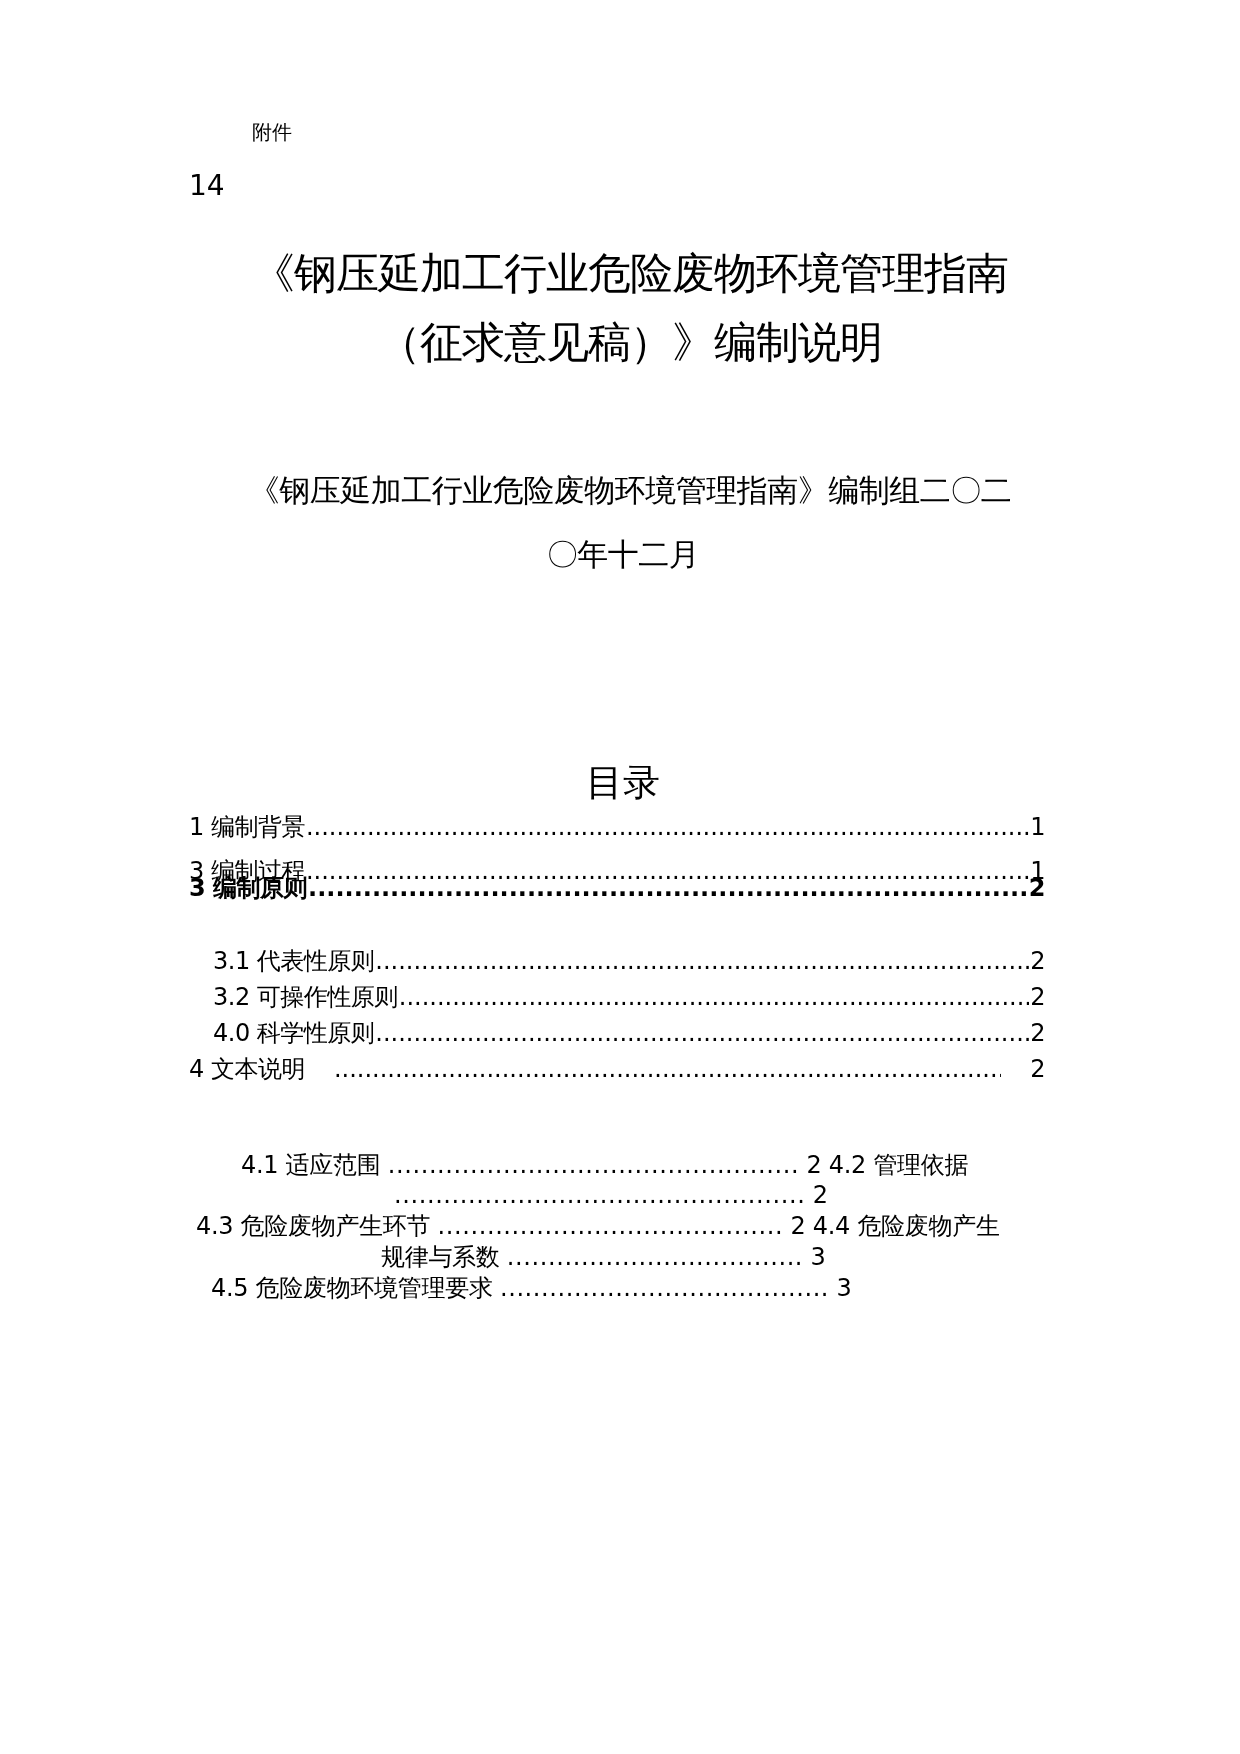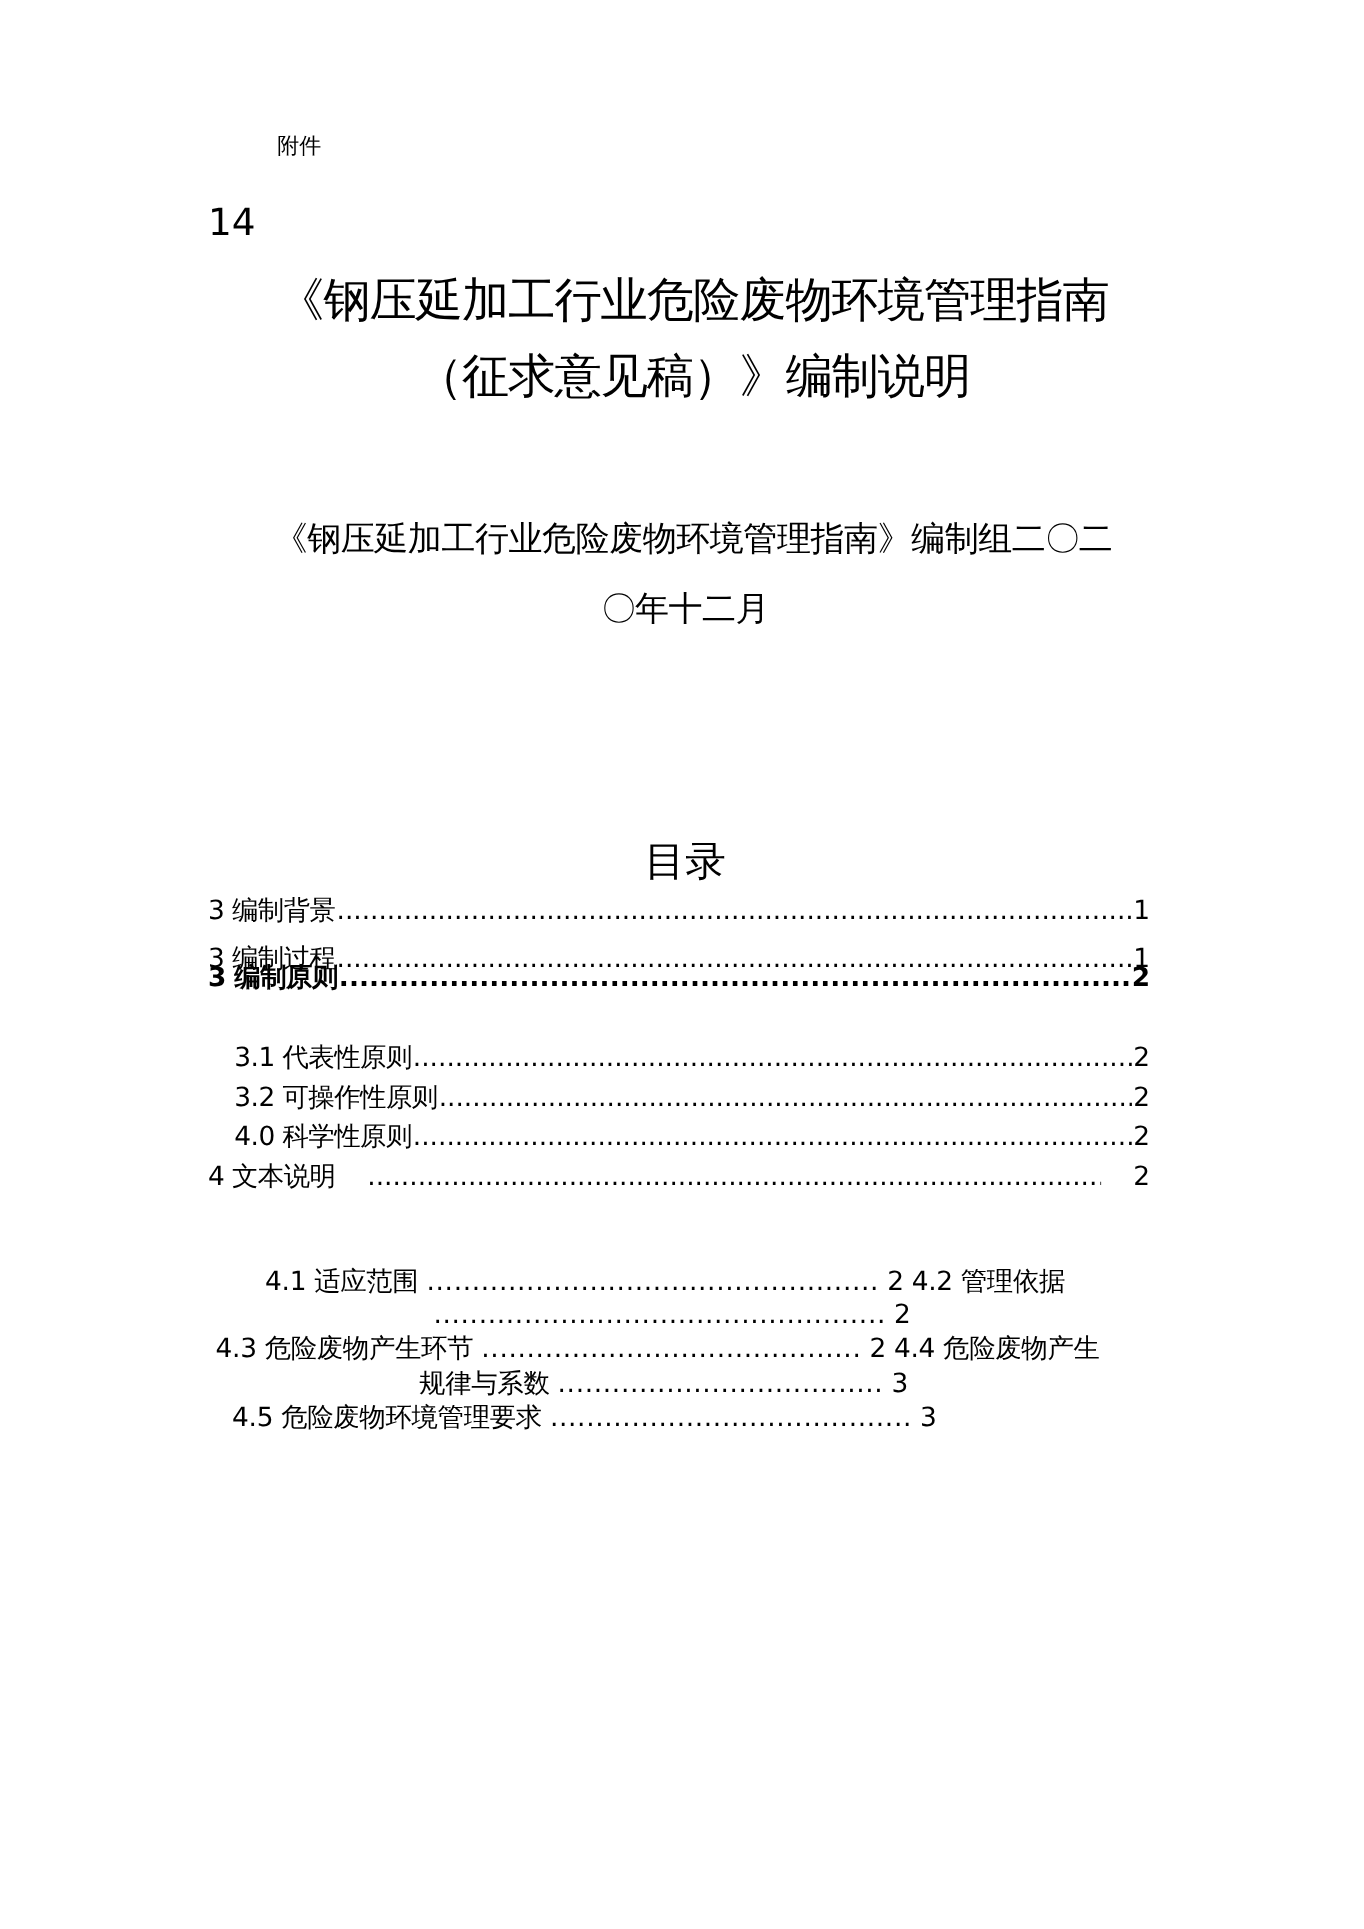--- a/index.html
+++ b/index.html
@@ -11,21 +11,21 @@
       width: 1240px;
       height: 1754px;
       position: relative;
       overflow: hidden;
       font-family: "DejaVu Sans", "Liberation Sans", sans-serif;
       color: #000000;
     }
     .abs { position: absolute; white-space: nowrap; }
 
     .attachment-label { left: 252px; top: 112px; font-size: 20px; line-height: 40px; }
-    .attachment-number { left: 189px; top: 183px; font-size: 34px; line-height: 40px; }
+    .attachment-number { left: 189px; top: 166px; font-size: 28px; line-height: 40px; }
 
     .title-line { left: 0; width: 1240px; text-align: center; font-size: 43px; line-height: 60px; letter-spacing: -1px; }
     .title-line-1 { top: 243px; left: 10px; }
     .title-line-2 { top: 312px; left: 10px; }
 
     .org-line { left: 0; width: 1240px; text-align: center; font-size: 31px; line-height: 44px; letter-spacing: -0.5px; }
     .org-line-1 { top: 468px; left: 10px; }
     .org-line-2 { top: 532px; left: 3px; }
 
     .toc-heading { left: 0; width: 1240px; text-align: center; font-size: 37px; line-height: 50px; top: 758px; left: 3px; }
@@ -82,21 +82,21 @@
 
   <div class="abs title-line title-line-1">《钢压延加工行业危险废物环境管理指南</div>
   <div class="abs title-line title-line-2">（征求意见稿）》编制说明</div>
 
   <div class="abs org-line org-line-1">《钢压延加工行业危险废物环境管理指南》编制组二〇二</div>
   <div class="abs org-line org-line-2">〇年十二月</div>
 
   <div class="abs toc-heading">目录</div>
 
   <div class="abs toc-row r1">
-    <span class="label">3 编制背景</span>
+    <span class="label">1 编制背景</span>
     <span class="leader"></span>
     <span class="page">1</span>
   </div>
   <div class="abs toc-row r2">
     <span class="label">3 编制过程</span>
     <span class="leader"></span>
     <span class="page">1</span>
   </div>
   <div class="abs toc-row r3">
     <span class="label">3 编制原则</span>

